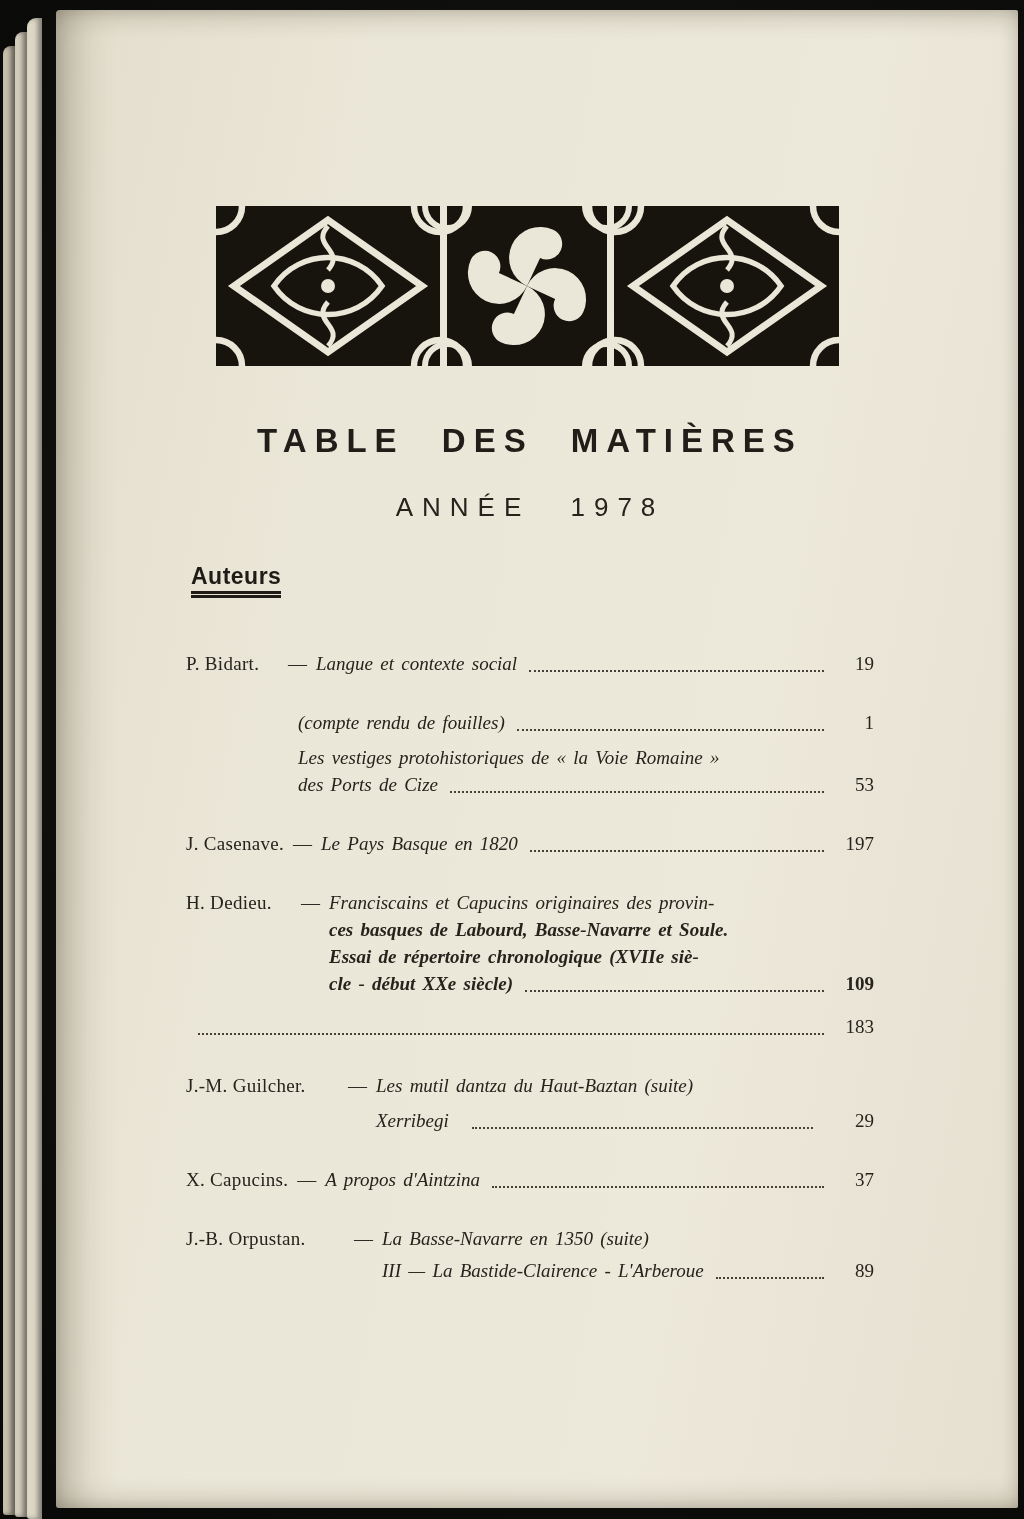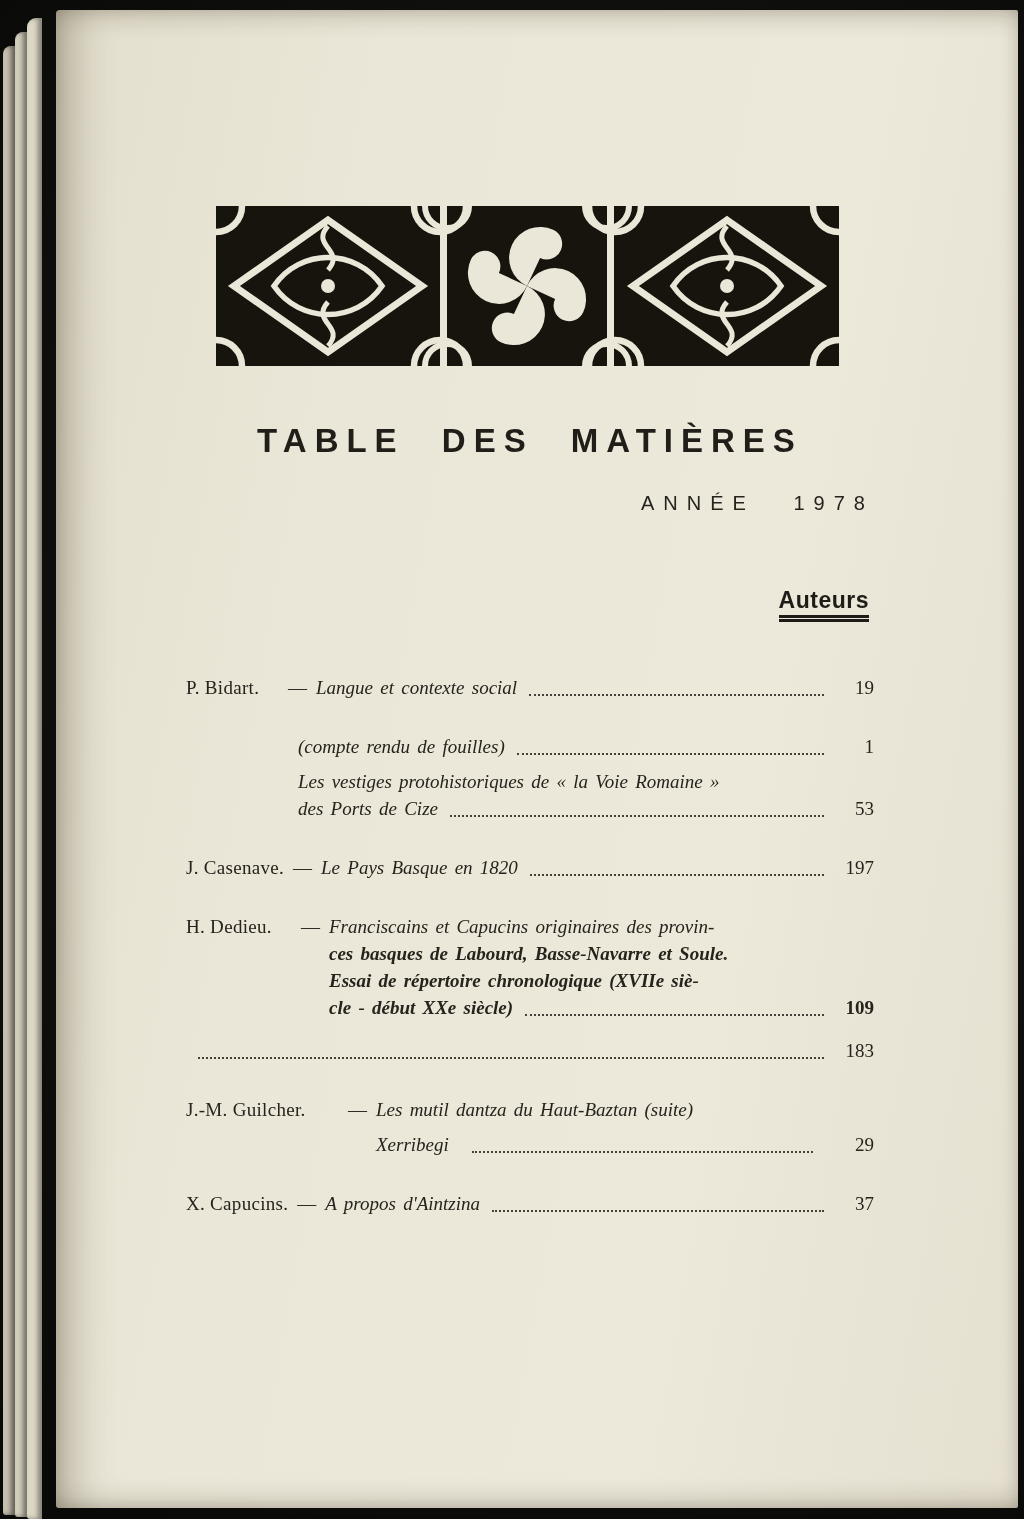--- a/index.html
+++ b/index.html
@@ -32,24 +32,24 @@
   .ornament { position:absolute; left:160px; top:196px; width:623px; height:160px; }
   .content { position:absolute; left:130px; top:386px; width:688px; color:#26231d; }
 
   .title {
     font-family:"Liberation Sans","DejaVu Sans",sans-serif;
     font-weight:700; font-size:33px; letter-spacing:8px; word-spacing:20px;
     text-align:center; margin-top:26px; color:#211e19;
   }
   .subtitle {
     font-family:"Liberation Sans","DejaVu Sans",sans-serif;
-    font-size:20px; letter-spacing:9px; word-spacing:24px;
-    text-align:right; margin-top:32px; color:#26231d;
-  }
-  .section { text-align:right; margin-top:72px; }
+    font-size:26px; letter-spacing:9px; word-spacing:24px;
+    text-align:center; margin-top:32px; color:#26231d;
+  }
+  .section { text-align:left; margin-top:40px; }
   .section-label {
     display:inline-block;
     font-family:"Liberation Sans","DejaVu Sans",sans-serif;
     font-weight:700; font-size:23px; letter-spacing:.5px; color:#1f1c17; padding:0 5px;
   }
   .section-label::after {
     content:""; display:block; height:2.6px; background:#1f1c17;
     margin-top:5px; box-shadow:0 -4px 0 #1f1c17;
   }
 
@@ -219,17 +219,27 @@
         </div>
 
         <div class="entry">
           <div class="trow">
             <span class="lead"><span class="author">X. Capucins.</span><span class="dash">—</span><span class="wtitle">A propos d'Aintzina</span></span>
             <span class="dots"></span>
             <span class="pg">37</span>
           </div>
         </div>
 
+        <div class="entry">
+          <div class="trow">
+            <span class="lead"><span class="author aw-orp">J.-B. Orpustan.</span><span class="dash">—</span><span class="wtitle">La Basse-Navarre en 1350 (suite)</span></span>
+          </div>
+          <div class="trow ind-d mt5">
+            <span class="lead"><span class="wtitle">III — La Bastide-Clairence - L'Arberoue</span></span>
+            <span class="dots"></span>
+            <span class="pg">89</span>
+          </div>
+        </div>
 
       </div>
     </div>
   </div>
 </div>
 
 </body></html>

